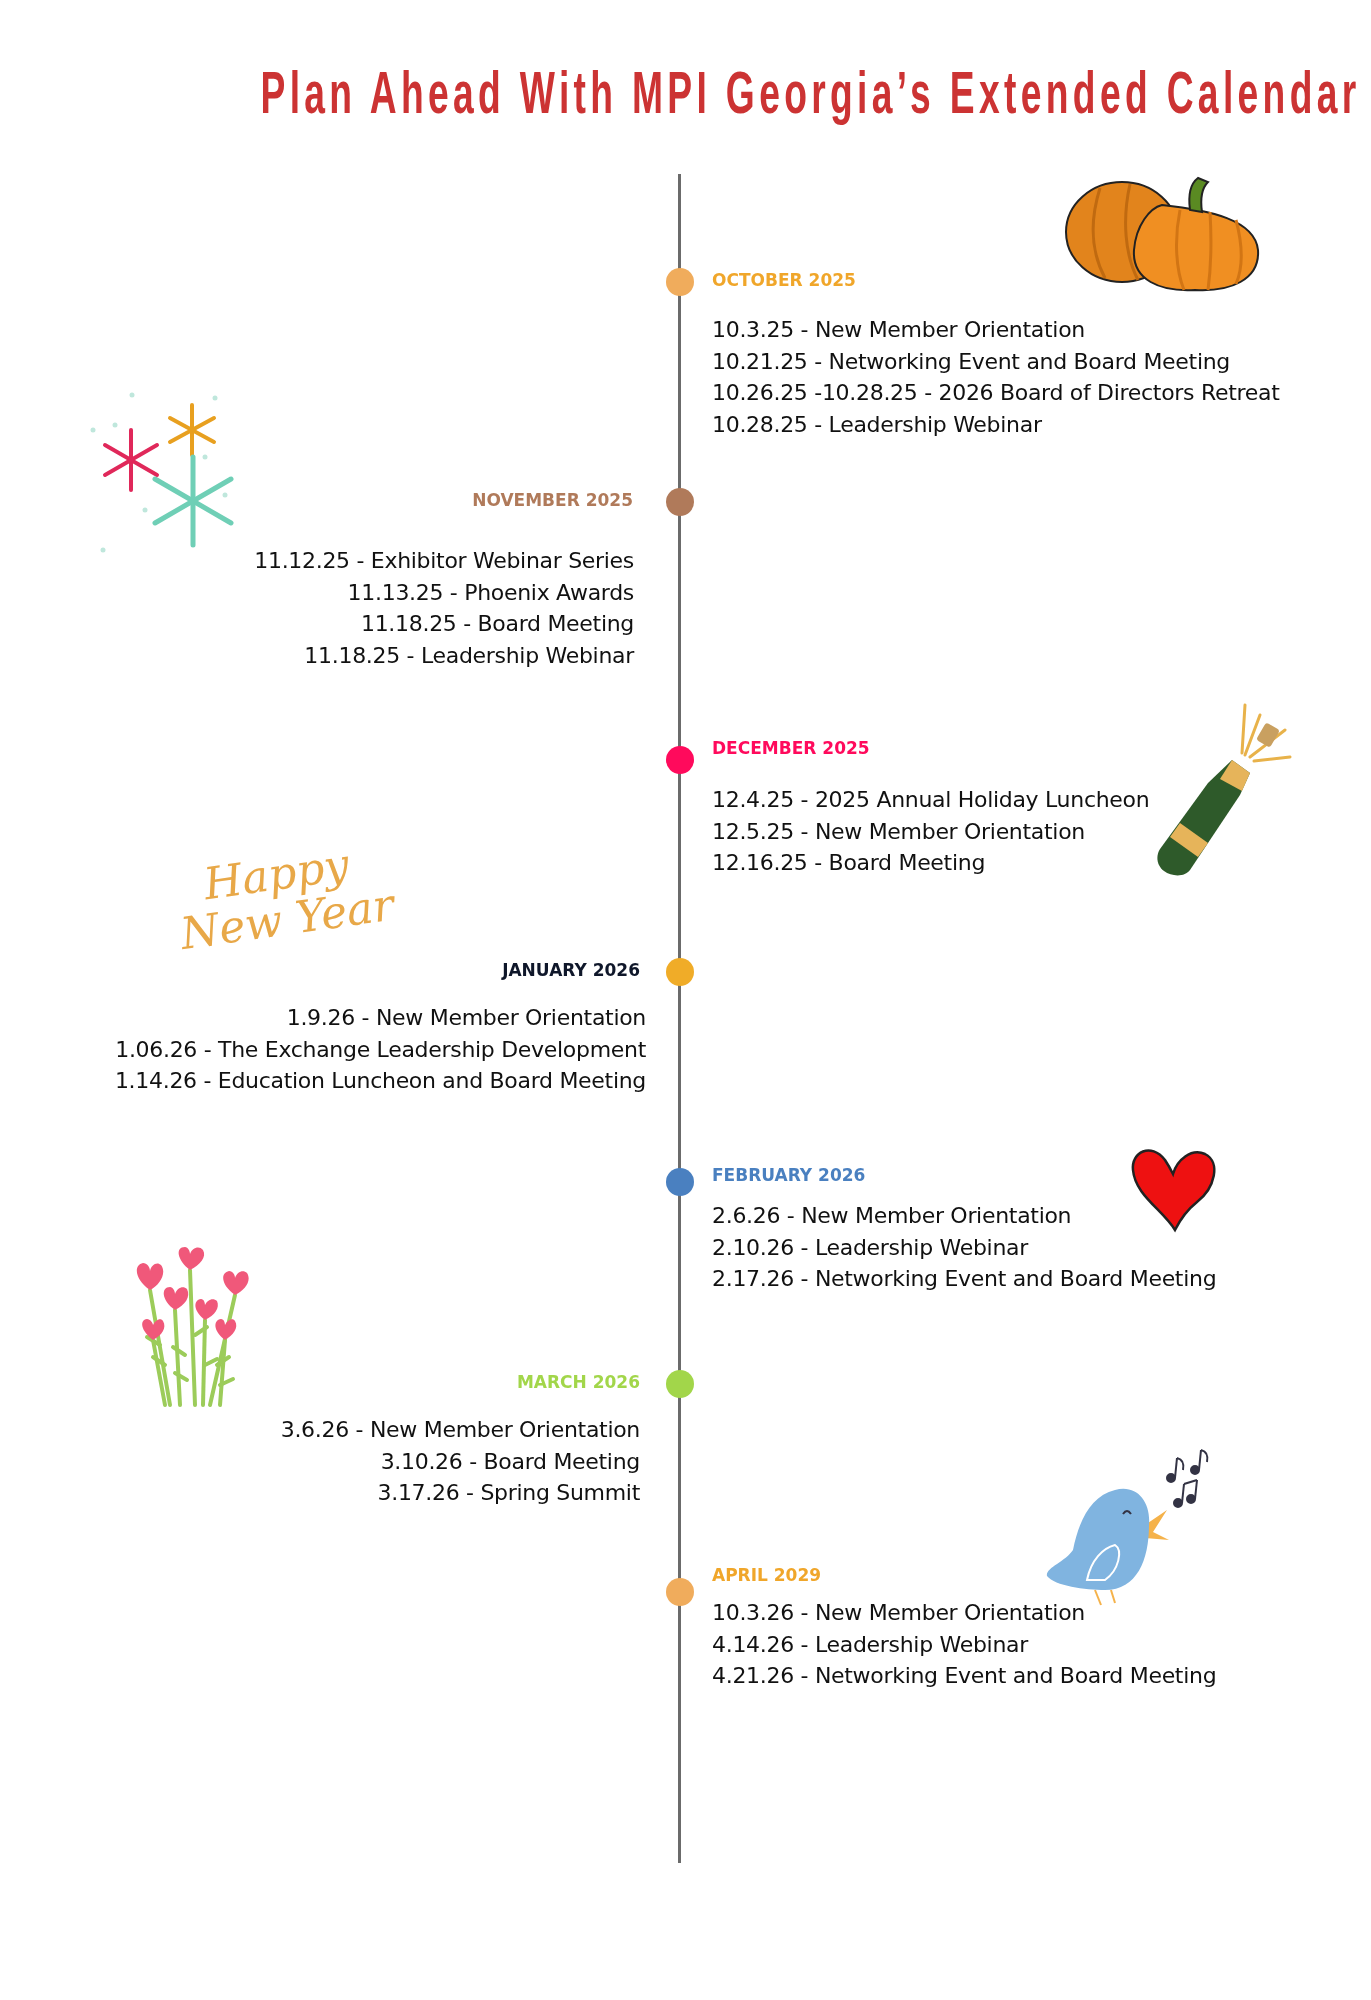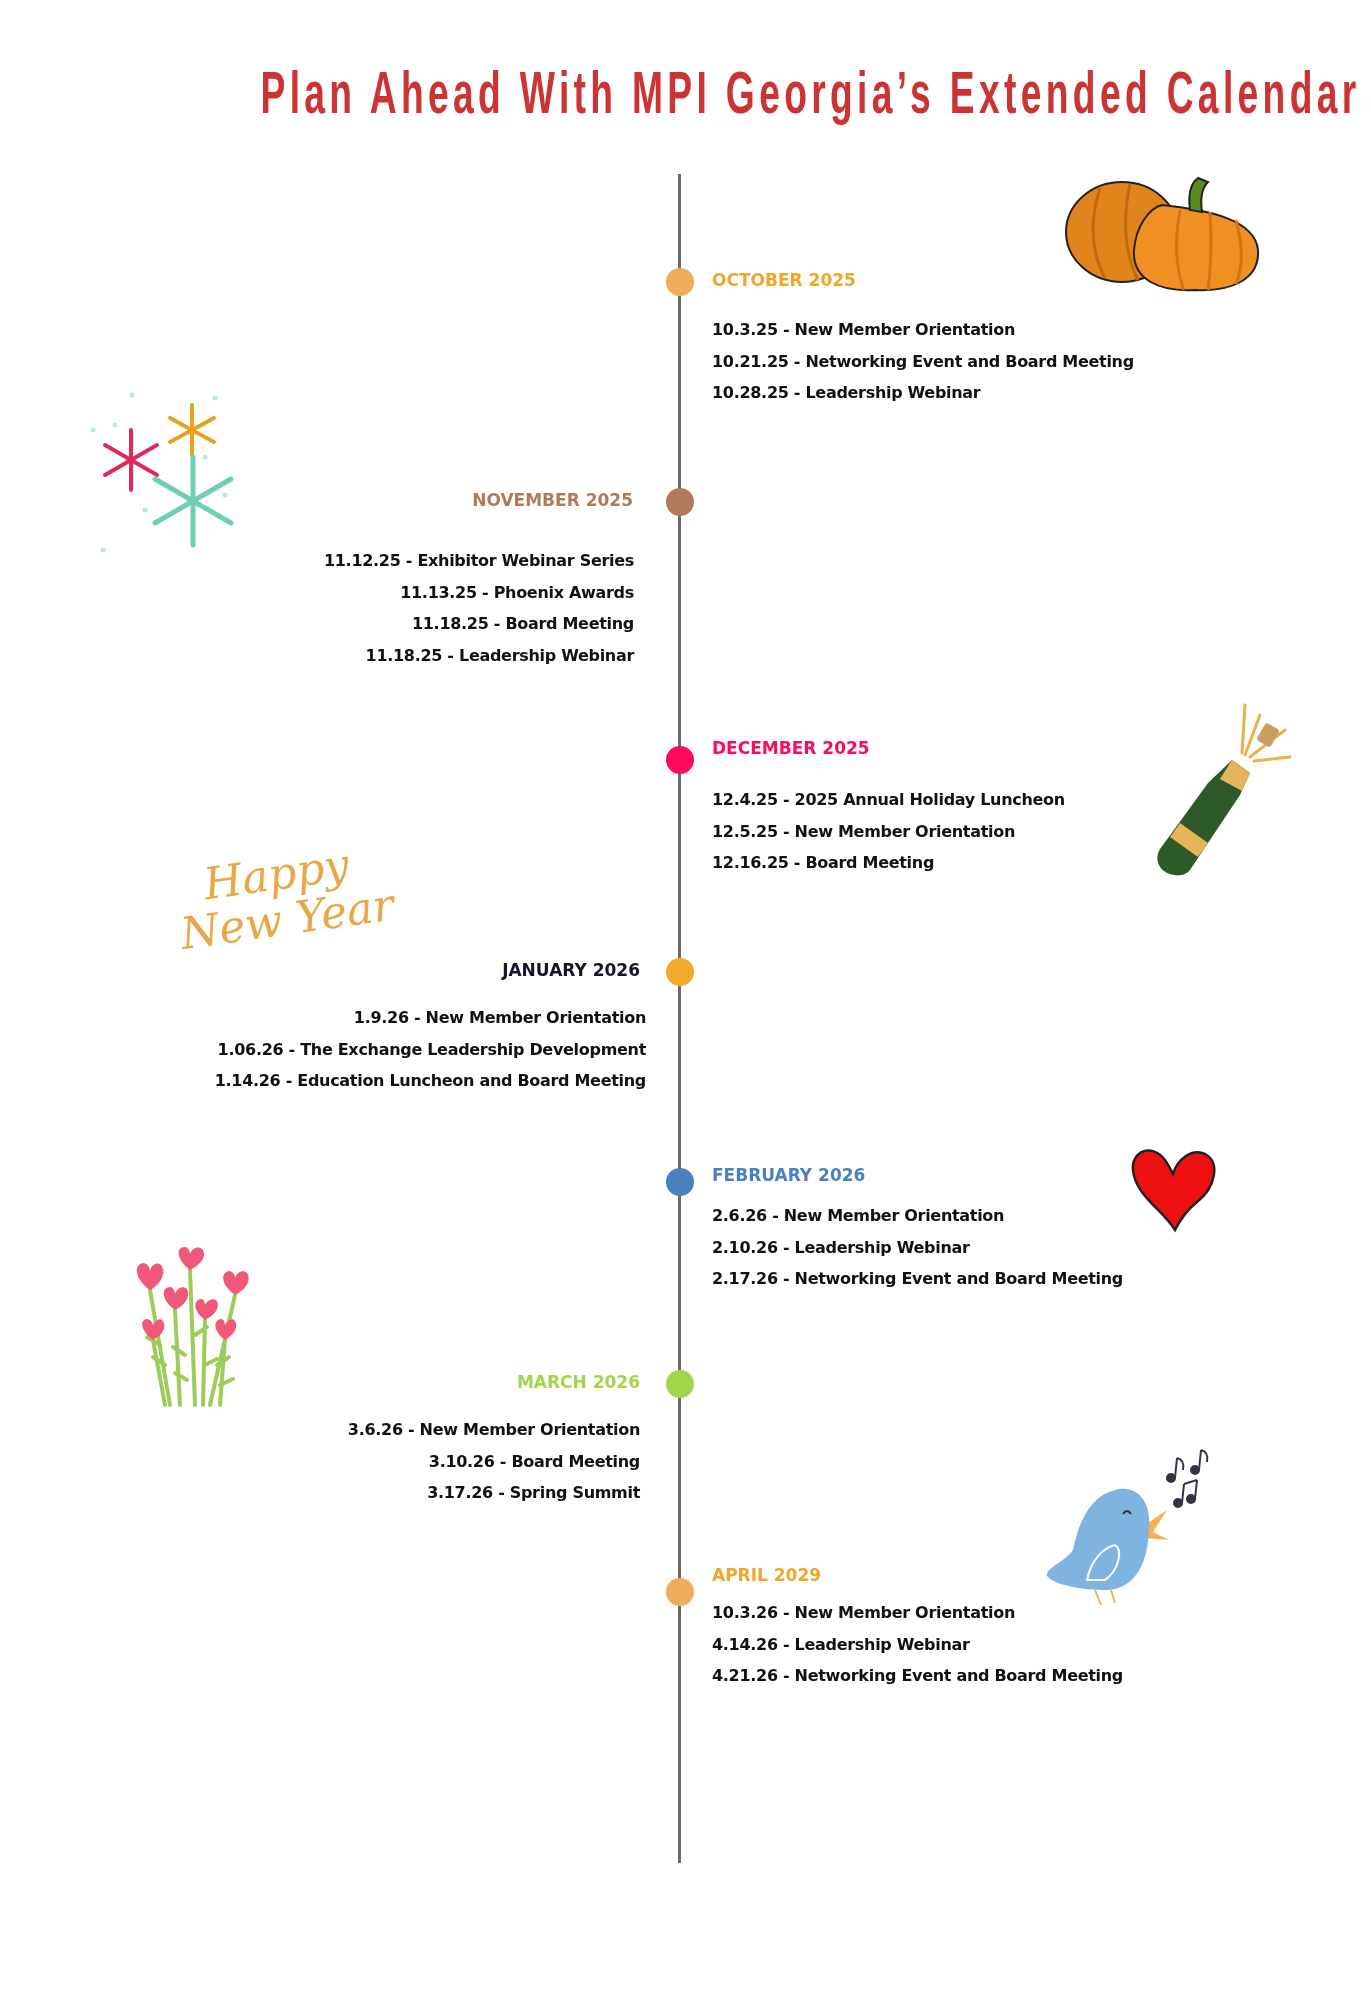--- a/index.html
+++ b/index.html
@@ -18,38 +18,39 @@
   .dot {
     position:absolute; width:28px; height:28px; border-radius:50%;
     left:666px; margin-top:-14px;
   }
   .month {
     position:absolute; font-weight:700; font-size:17px; line-height:30px;
     white-space:nowrap; letter-spacing:0px;
   }
   .month.right { left:712px; }
   .month.left { text-align:right; }
-  .items { position:absolute; font-weight:700; font-size:16px; line-height:31.5px; color:#111; white-space:nowrap; }
+  .items { position:absolute; font-weight:400; font-size:22px; line-height:31.5px; color:#111; white-space:nowrap; }
   .items.right { left:712px; text-align:left; }
   .items.left { text-align:right; }
   .items div { font-family:"DejaVu Sans", sans-serif; letter-spacing:-0.3px; }
   .deco { position:absolute; }
 </style>
 </head>
 <body>
 
 <div class="title">Plan Ahead With MPI Georgia’s Extended Calendar</div>
 
 <div class="timeline-line"></div>
 
 <div class="dot" style="top:282px;background:#f0ac5c;"></div>
 <div class="month right" style="top:265px;color:#f0a62a;">OCTOBER 2025</div>
 <div class="items right" style="top:314px;">
   <div>10.3.25 - New Member Orientation</div>
   <div>10.21.25 - Networking Event and Board Meeting</div>
+  <div>10.26.25 -10.28.25 - 2026 Board of Directors Retreat</div>
   <div>10.28.25 - Leadership Webinar</div>
 </div>
 <svg class="deco" style="left:1060px;top:170px;" width="210" height="125" viewBox="0 0 210 125">
   <g stroke="#222" stroke-width="2">
     <ellipse cx="62" cy="62" rx="56" ry="50" fill="#e2841c"></ellipse>
     <path d="M40 18 C30 50 30 80 45 108" fill="none" stroke="#c06a10" stroke-width="3"></path>
     <path d="M70 14 C62 50 65 85 78 110" fill="none" stroke="#c06a10" stroke-width="3"></path>
     <path d="M102 35 C150 40 195 50 198 80 C200 110 170 122 135 120 C100 122 72 110 74 80 C76 55 90 38 102 35 Z" fill="#f08f22"></path>
     <path d="M120 40 C114 70 116 100 124 120" fill="none" stroke="#d27514" stroke-width="3"></path>
     <path d="M150 42 C152 75 150 105 148 120" fill="none" stroke="#d27514" stroke-width="3"></path>

